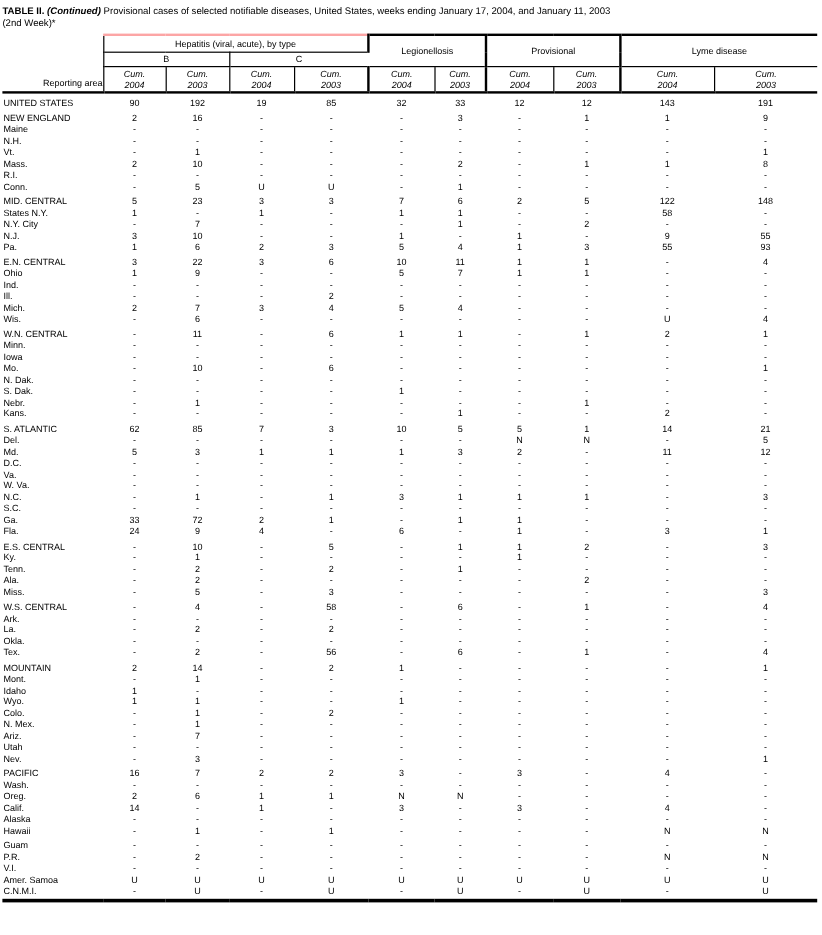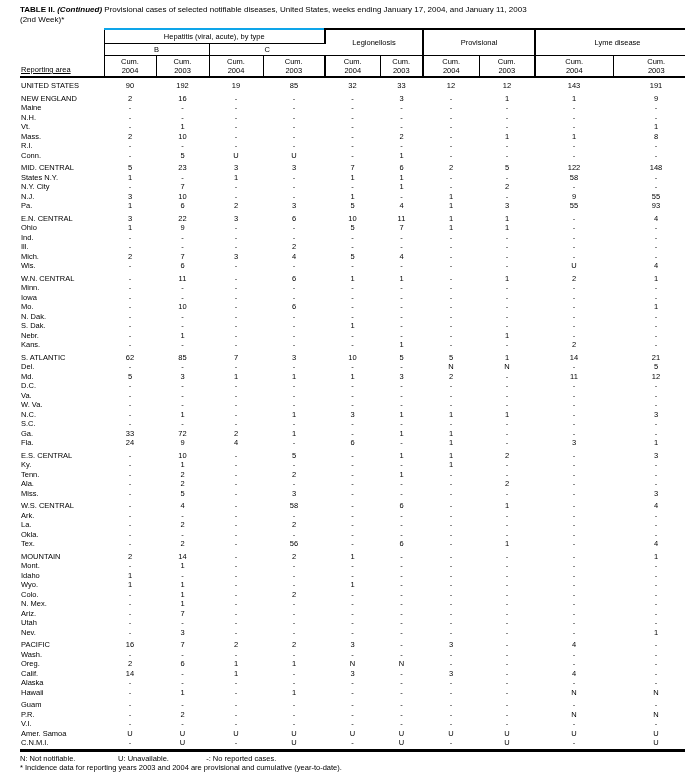--- a/index.html
+++ b/index.html
@@ -1,58 +1,58 @@
 <!DOCTYPE html>
 <html><head>
 <meta charset="utf-8">
 <style>
   html,body { margin:0; padding:0; background:#fff; }
   body {
     width:685px; height:779px; overflow:hidden;
     font-family:"Liberation Sans", sans-serif; color:#000;
     -webkit-font-smoothing:none;
   }
-  .page { padding:5px 2px 0 20px; }
+  .page { padding:5px 2px 0 2px; }
   .title { font-size:8px; line-height:10px; letter-spacing:0; }
   .title .tprefix { font-weight:bold; }
   .title .tcont { font-weight:bold; font-style:italic; }
 
   table.data {
     border-collapse:collapse; table-layout:fixed;
     width:679px; margin-top:3px;
   }
   col.c-area { width:84px; }
   col.c1 { width:52px; } col.c2 { width:53px; } col.c3 { width:54px; }
   col.c4 { width:62px; } col.c5 { width:55px; } col.c6 { width:43px; }
   col.c7 { width:56px; } col.c8 { width:56px; } col.c9 { width:78px; }
   col.c10 { width:86px; }
 
   th { font-weight:normal; font-size:7.5px; padding:0; }
   td { font-size:7.5px; padding:0; line-height:9.5px; white-space:nowrap; }
 
   th.area-h {
-    text-align:left; vertical-align:bottom; padding-bottom:2px; padding-left:1px;
-    border-right:1px solid #000; border-bottom:2px solid #000;text-decoration:underline;
+    text-align:right; vertical-align:bottom; padding-bottom:2px; padding-left:1px;
+    border-right:1px solid #000; border-bottom:2px solid #000;
   }
   tr.hr1 th { height:13px; }
   tr.hr2 th { height:11px; }
   th.hep-group {
     vertical-align:middle;
-    border-top:2px solid #0ea5e9; border-bottom:1px solid #000; border-right:2px solid #000;
+    border-top:2px solid #fca5a5; border-bottom:1px solid #000; border-right:2px solid #000;
   }
   th.disease-group {
     vertical-align:middle;
     border-top:2px solid #000; border-bottom:1px solid #000;
   }
   th.bl2 { border-left:2px solid #000; }
   th.sub-b { text-align:center; border-bottom:1px solid #000; }
   th.sub-c { text-align:center; border-bottom:1px solid #000; border-left:1px solid #000; }
   th.cum {
     text-align:center; vertical-align:middle; line-height:9px; height:20px;
-    border-left:1px solid #000; border-bottom:2px solid #000;
+    border-left:1px solid #000; border-bottom:2px solid #000;font-style:italic;
   }
   th.cum.grp { border-left:2px solid #000; }
 
   td.area { text-align:left; padding-left:1px; }
   td.val  { text-align:center; }
   tr.gap td { padding-top:3px; }
   tbody tr.last td { border-bottom:3px solid #000; padding-bottom:1px; }
 
   .footnotes { margin-top:2px; font-size:7.5px; line-height:9.5px; }
   .fn-item { display:inline-block; }
@@ -976,20 +976,14 @@
           <td class="val">-</td>
           <td class="val">U</td>
           <td class="val">-</td>
           <td class="val">U</td>
           <td class="val">-</td>
           <td class="val">U</td>
         </tr>
       </tbody>
   </table>
 
-  <div class="footnotes">
-    <span class="fn-item fn-w1">N: Not notifiable.</span>
-    <span class="fn-item fn-w2">U: Unavailable.</span>
-    <span class="fn-item">-: No reported cases.</span><br>
-    <span>* Incidence data for reporting years 2003 and 2004 are provisional and cumulative (year-to-date).</span>
-  </div>
 
 </div>
 
 </body></html>

